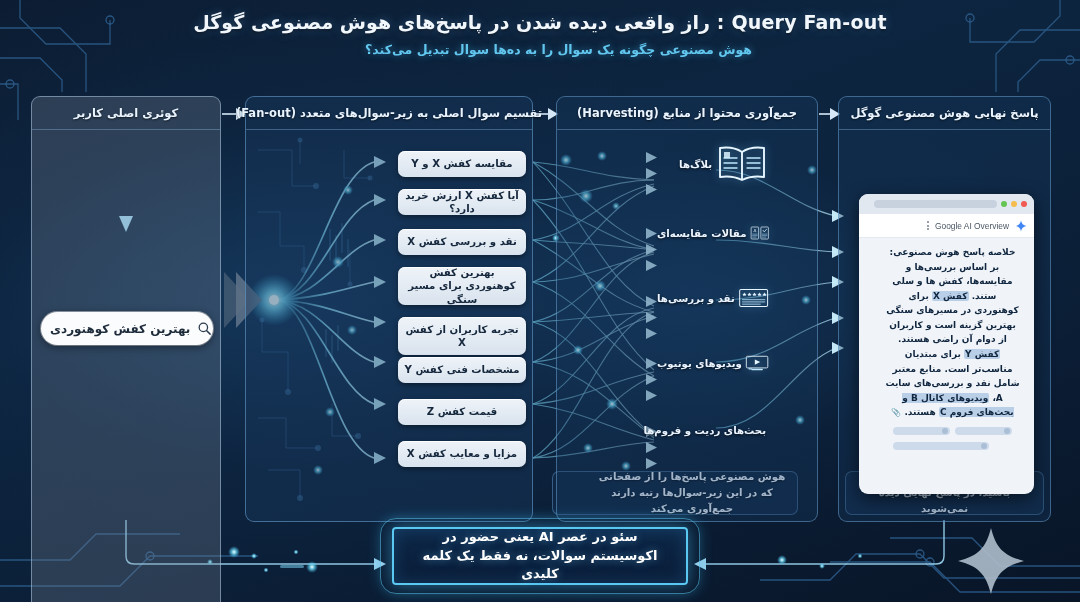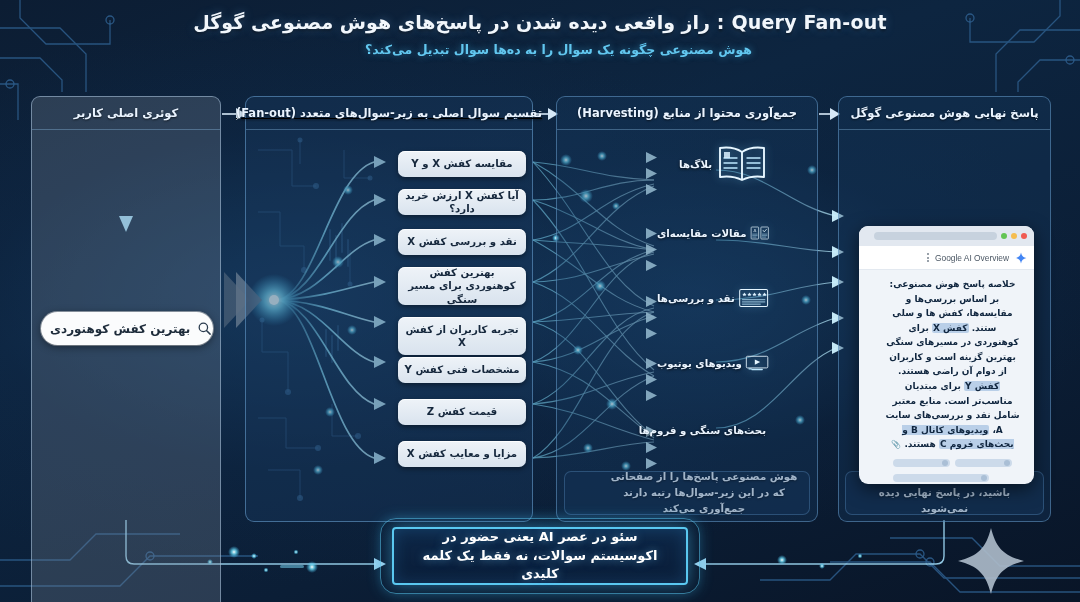--- a/index.html
+++ b/index.html
@@ -45,21 +45,20 @@
 
   #panel-query {
     left: 31px; top: 96px; width: 190px; height: 530px;
     background: rgba(118,132,150,.30);
     border: 1px solid rgba(175,200,225,.55);
   }
   #panel-fanout {
     left: 245px; top: 96px; width: 288px; height: 426px;
     background: rgba(24,58,96,.40);
     border: 1px solid rgba(110,165,215,.55);
-    text-decoration: underline;
   }
   #panel-harvest {
     left: 556px; top: 96px; width: 262px; height: 426px;
     background: rgba(24,58,96,.34);
     border: 1px solid rgba(110,165,215,.5);
   }
   #panel-answer {
     left: 838px; top: 96px; width: 213px; height: 426px;
     background: rgba(24,58,96,.34);
     border: 1px solid rgba(110,165,215,.5);
@@ -97,26 +96,26 @@
 
   
   .note {
     position: absolute; border-radius: 7px;
     background: rgba(16,42,74,.72);
     border: 1px solid rgba(105,160,210,.45);
     color: #eaf4ff; font-size: 10.2px; font-weight: bold; line-height: 1.55;
     display: flex; align-items: center; justify-content: center; text-align: center;
     padding: 5px 9px; text-shadow: 0 1px 2px rgba(0,0,0,.6);
   }
-  #note-harvest { left: 564px; top: 471px; width: 246px; height: 44px; padding-left: 43px; }
+  #note-harvest { left: 552px; top: 471px; width: 246px; height: 44px; padding-left: 43px; }
   #note-answer  { left: 845px; top: 471px; width: 199px; height: 44px; }
 
   
   #ai-card {
-    position: absolute; left: 20px; top: 96px; width: 175px; height: 258px;
+    position: absolute; left: 20px; top: 64px; width: 175px; height: 300px;
     background: #f0f4f9; border-radius: 9px;
     box-shadow: 0 5px 18px rgba(0,0,0,.55);
     overflow: hidden;
   }
   .card-chrome {
     height: 20px; background: #e2e8f0; display: flex; align-items: center;
     padding: 0 7px; gap: 4px; flex-direction: row;
   }
   .dot { width: 6px; height: 6px; border-radius: 50%; }
   .dot.r { background: #f05a52; } .dot.y { background: #f5bd4f; } .dot.g { background: #63c554; }
@@ -510,21 +509,21 @@
             <path d="M5,6 H32 V22 H16 L9,28 V22 H5 Z"></path>
             <path d="M26,14 H49 V30 H36 L30,36 V30 H26 Z"></path>
           </g>
           <circle cx="38" cy="13" r="9" fill="#13324f" stroke="#e6f6ff" stroke-width="1.8"></circle>
           <path d="M38,8.5 L38,18 M34.5,12 L38,8.5 L41.5,12" fill="none" stroke="#e6f6ff" stroke-width="1.7" stroke-linecap="round" stroke-linejoin="round"></path>
           <g stroke="#bfe9ff" stroke-width="1.4" stroke-linecap="round">
             <path d="M10,12 H24"></path>
               <path d="M10,17 H19"></path>
           </g>
         </svg>
-        <span class="label">بحث‌های سنگی و فروم‌ها</span>
+        <span class="label">بحث‌های ردیت و فروم‌ها</span>
       </div>
 
     </div>
   </div>
 
   <div class="panel" id="panel-answer">
     <div class="panel-head">پاسخ نهایی هوش مصنوعی گوگل</div>
     <div class="panel-body">
 
       <div id="ai-card">

